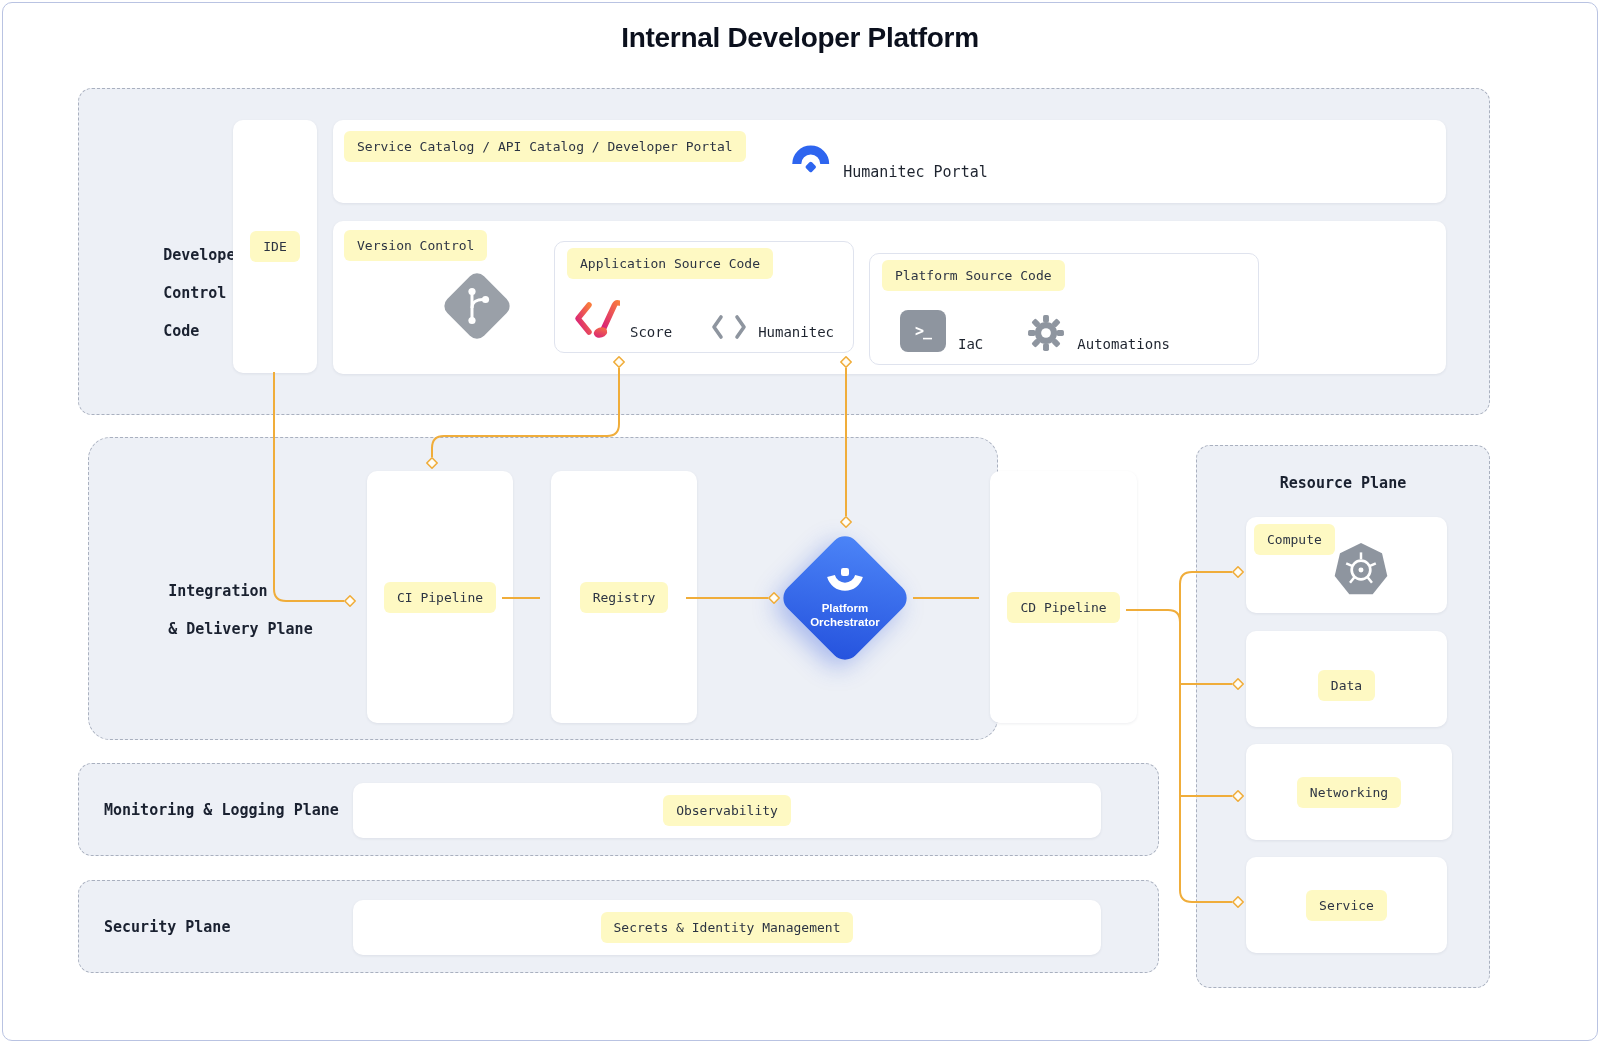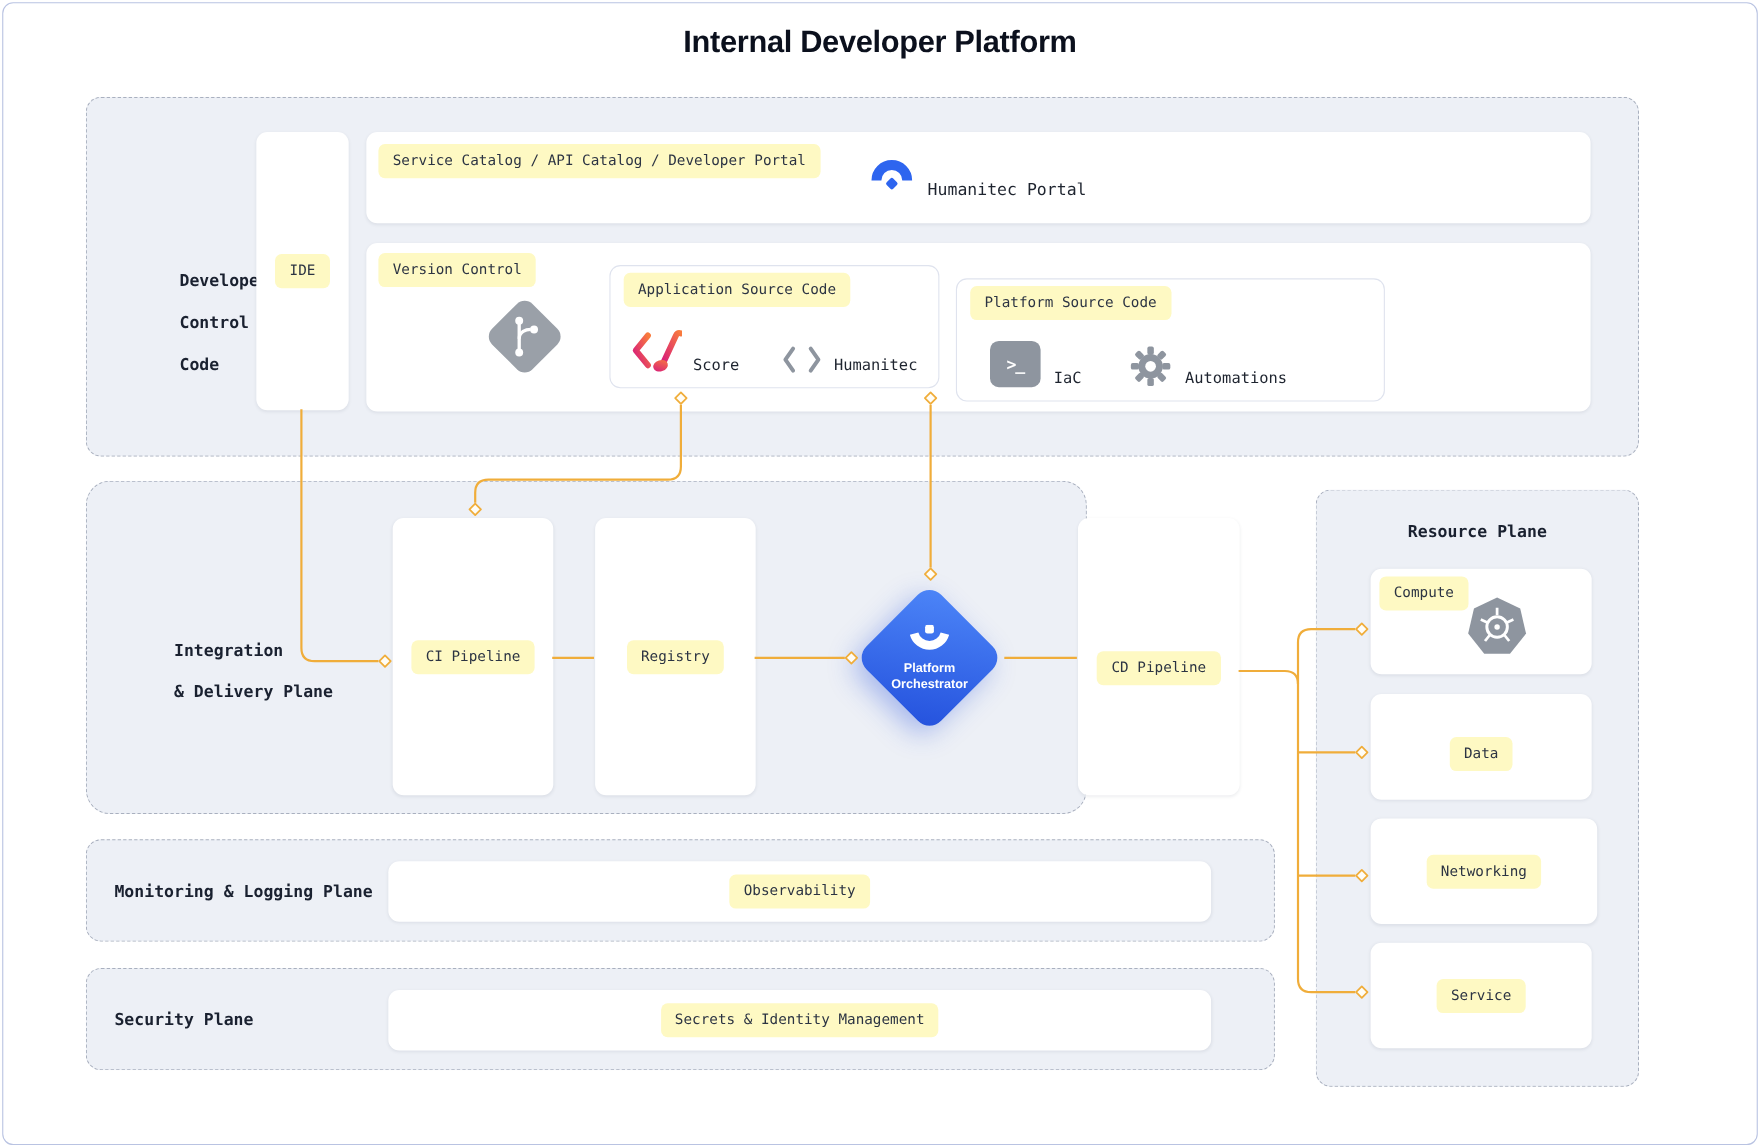--- a/index.html
+++ b/index.html
@@ -121,21 +121,21 @@
               <circle cx="18" cy="18" r="10.5"></circle>
             </g>
             <circle cx="18" cy="18" r="4.6" fill="#fff"></circle>
           </svg>
           <span class="mono-label">Automations</span>
         </div>
       </div>
     </div>
   </div>
 
-  <div class="plane" style="left:78px;top:437px;width:910px;height:303px;border-radius:22px;">
+  <div class="plane" style="left:88px;top:437px;width:910px;height:303px;border-radius:22px;">
     <div class="plane-label" style="left:25px;top:125px;">
       <span>Integration</span><br>
       <span>&amp; Delivery Plane</span>
     </div>
 
     <div class="whitebox" style="left:278px;top:33px;width:146px;height:252px;">
       <div class="centerer" style="inset:0;">
         <span class="chip">CI Pipeline</span>
       </div>
     </div>

